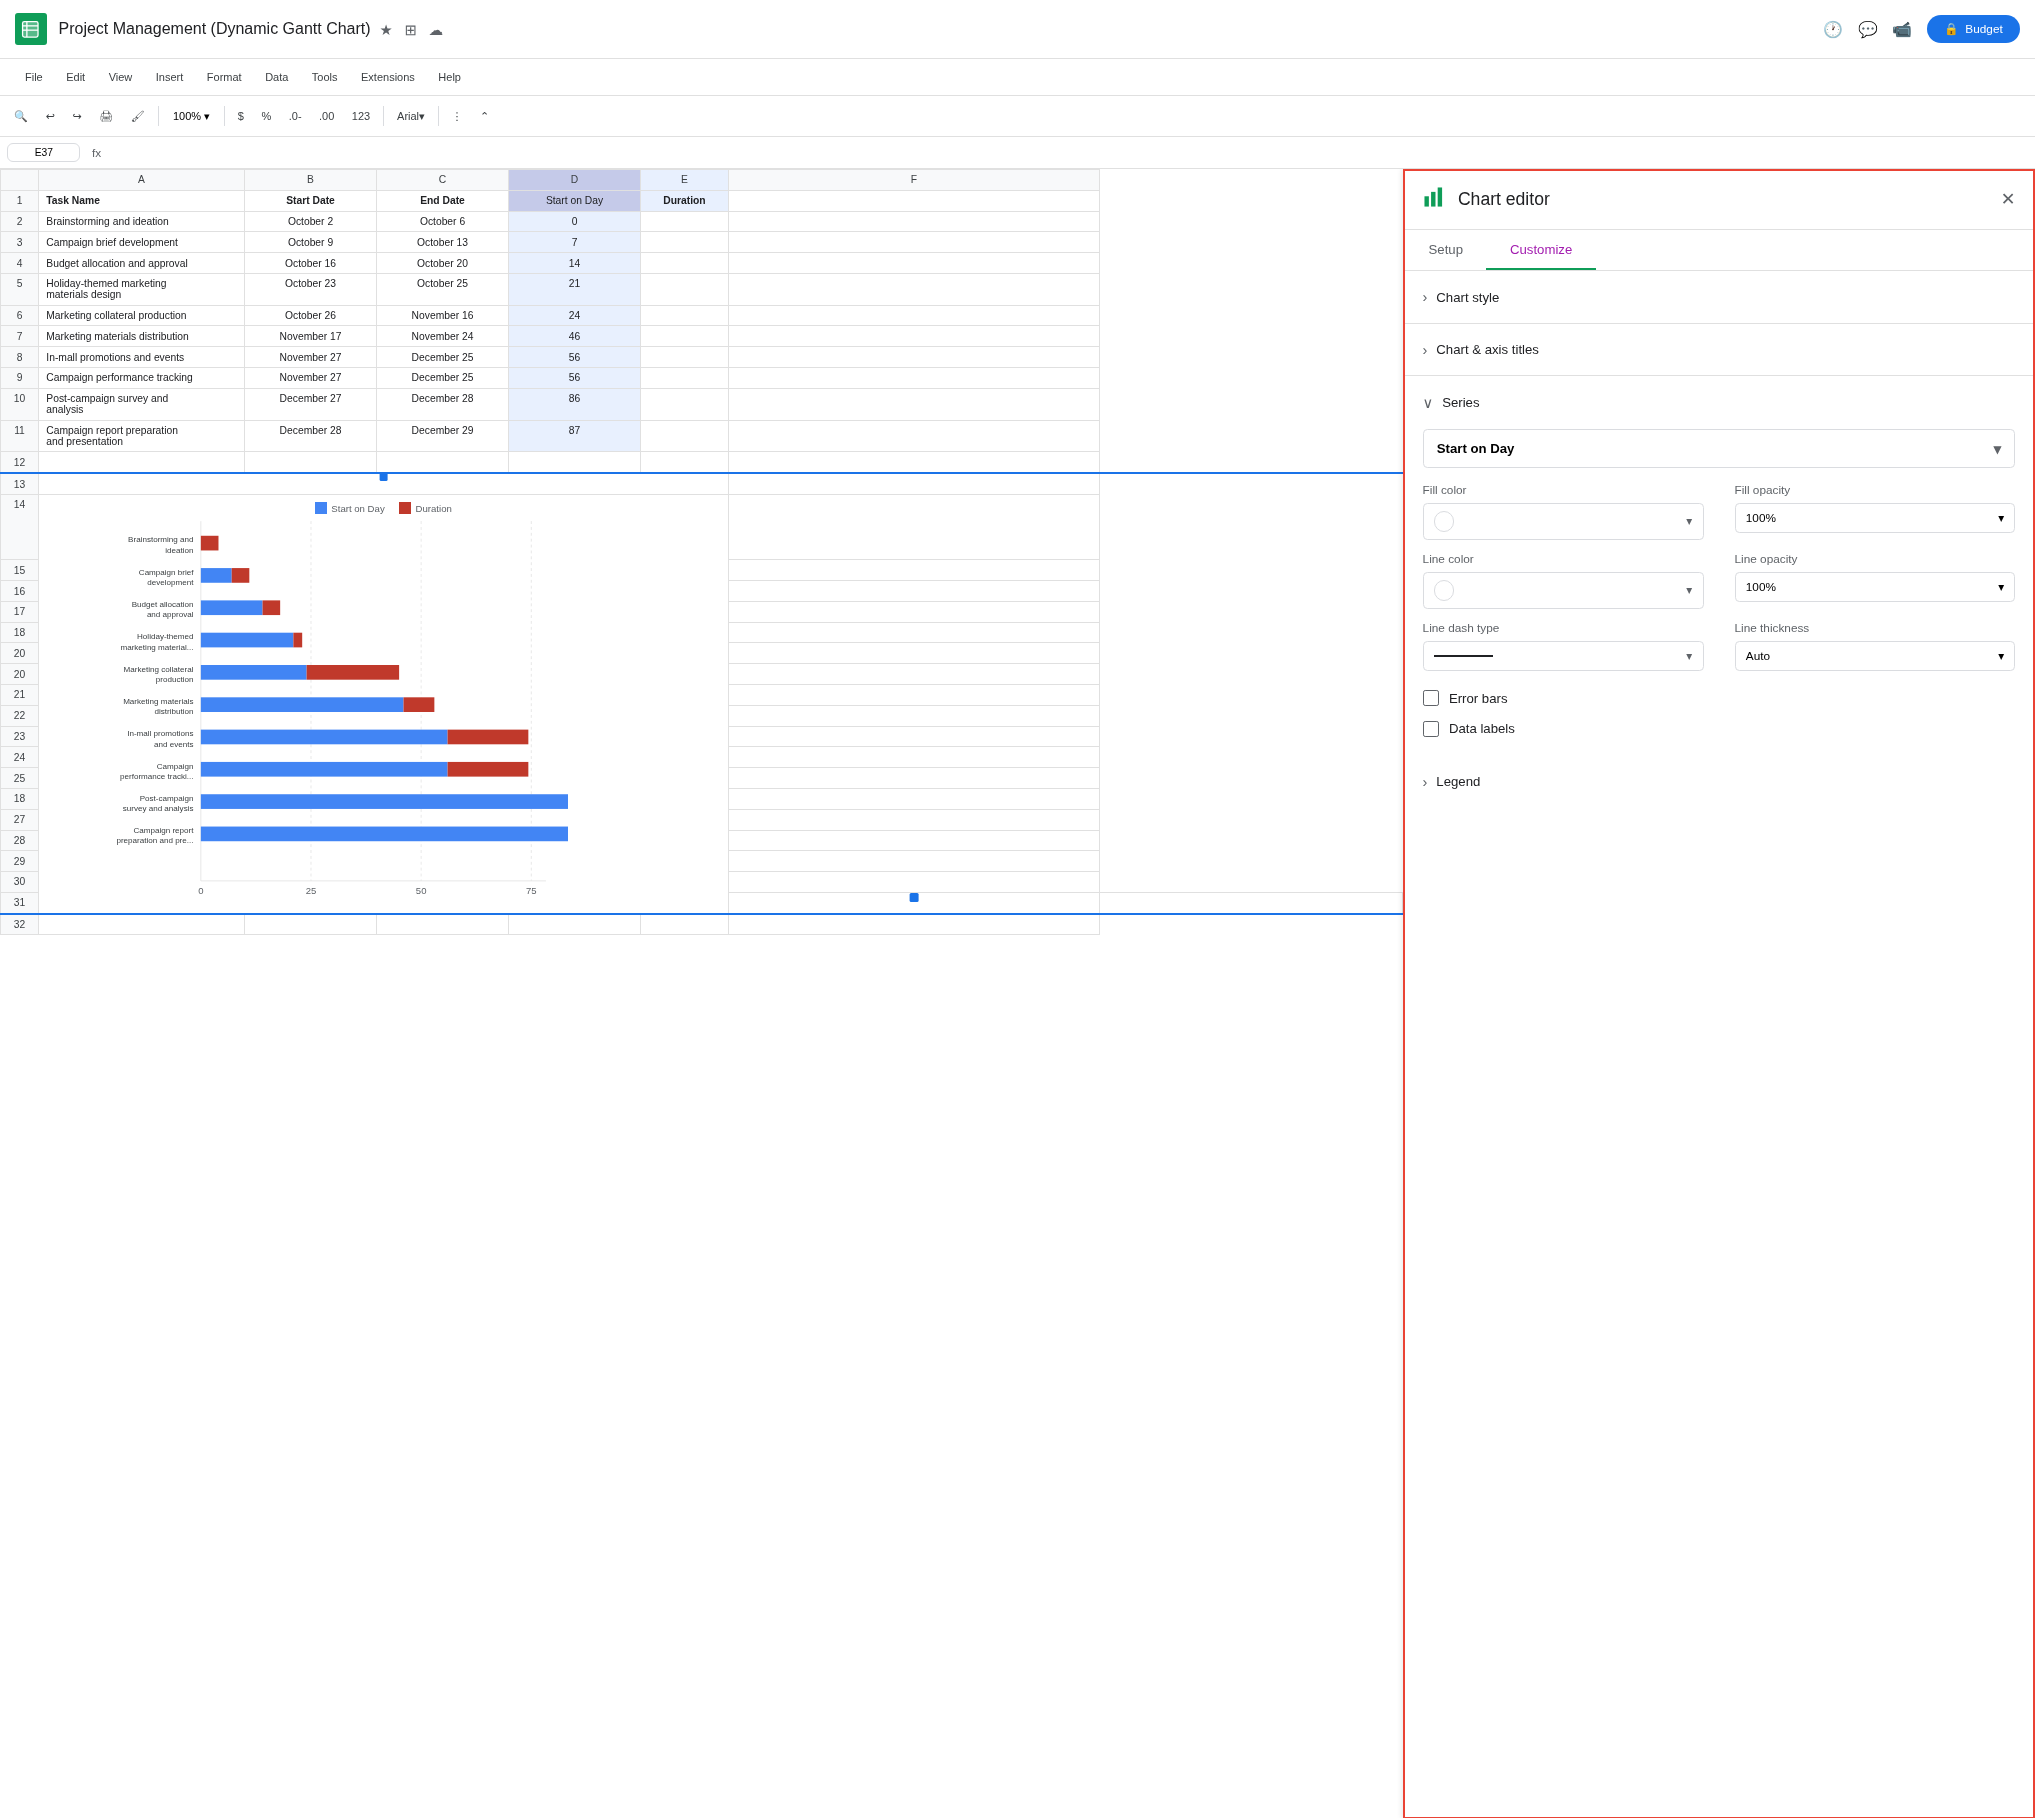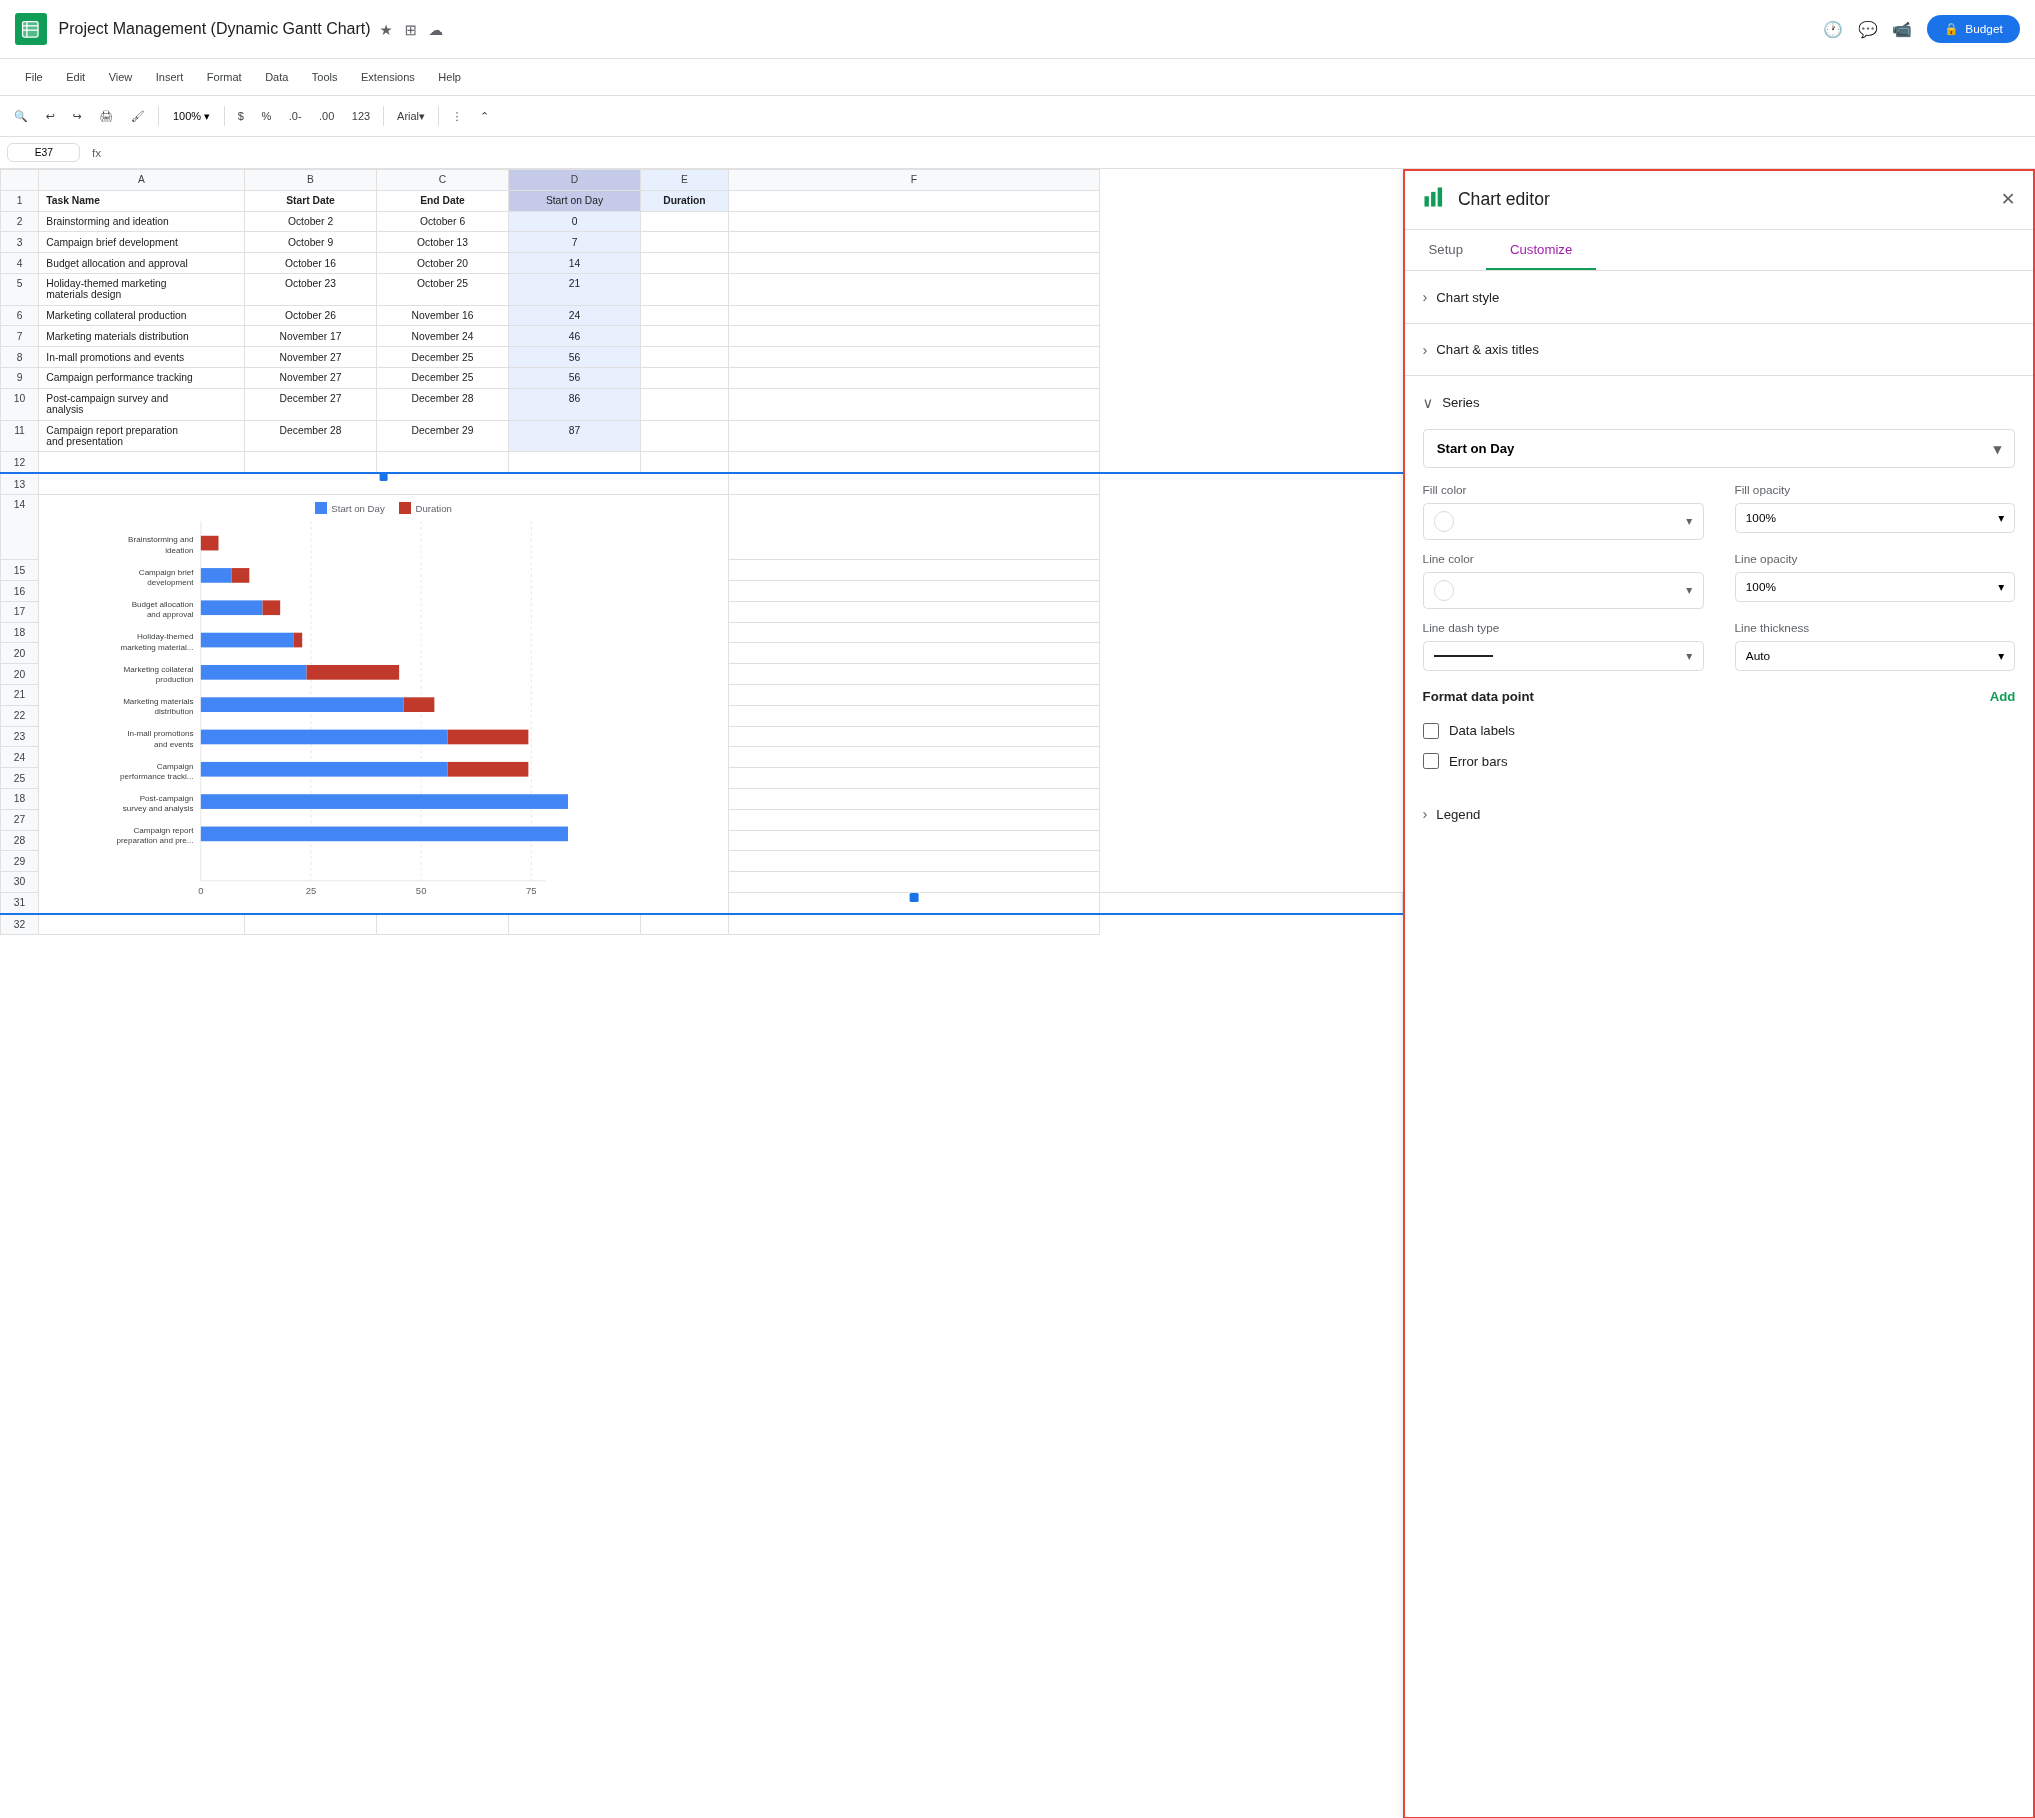--- a/index.html
+++ b/index.html
@@ -602,33 +602,29 @@
         </div>
         <div class="form-group">
           <div class="form-label">Line thickness</div>
           <div class="form-select">
             <span>Auto</span>
             <span>▾</span>
           </div>
         </div>
       </div>
 
-      <div class="format-row">
-        <span class="format-label">Format data point</span>
-        <button class="add-btn">Add</button>
+
+      <div class="checkbox-row">
+        <div class="checkbox"></div>
+        <span class="checkbox-label">Error bars</span>
       </div>
 
       <div class="checkbox-row">
         <div class="checkbox"></div>
         <span class="checkbox-label">Data labels</span>
-      </div>
-
-      <div class="checkbox-row">
-        <div class="checkbox"></div>
-        <span class="checkbox-label">Error bars</span>
       </div>
     </div>
 
     <div class="legend-section">
       <div class="section-header">
         <span class="section-chevron">›</span>
         <span class="section-title">Legend</span>
       </div>
     </div>
 

